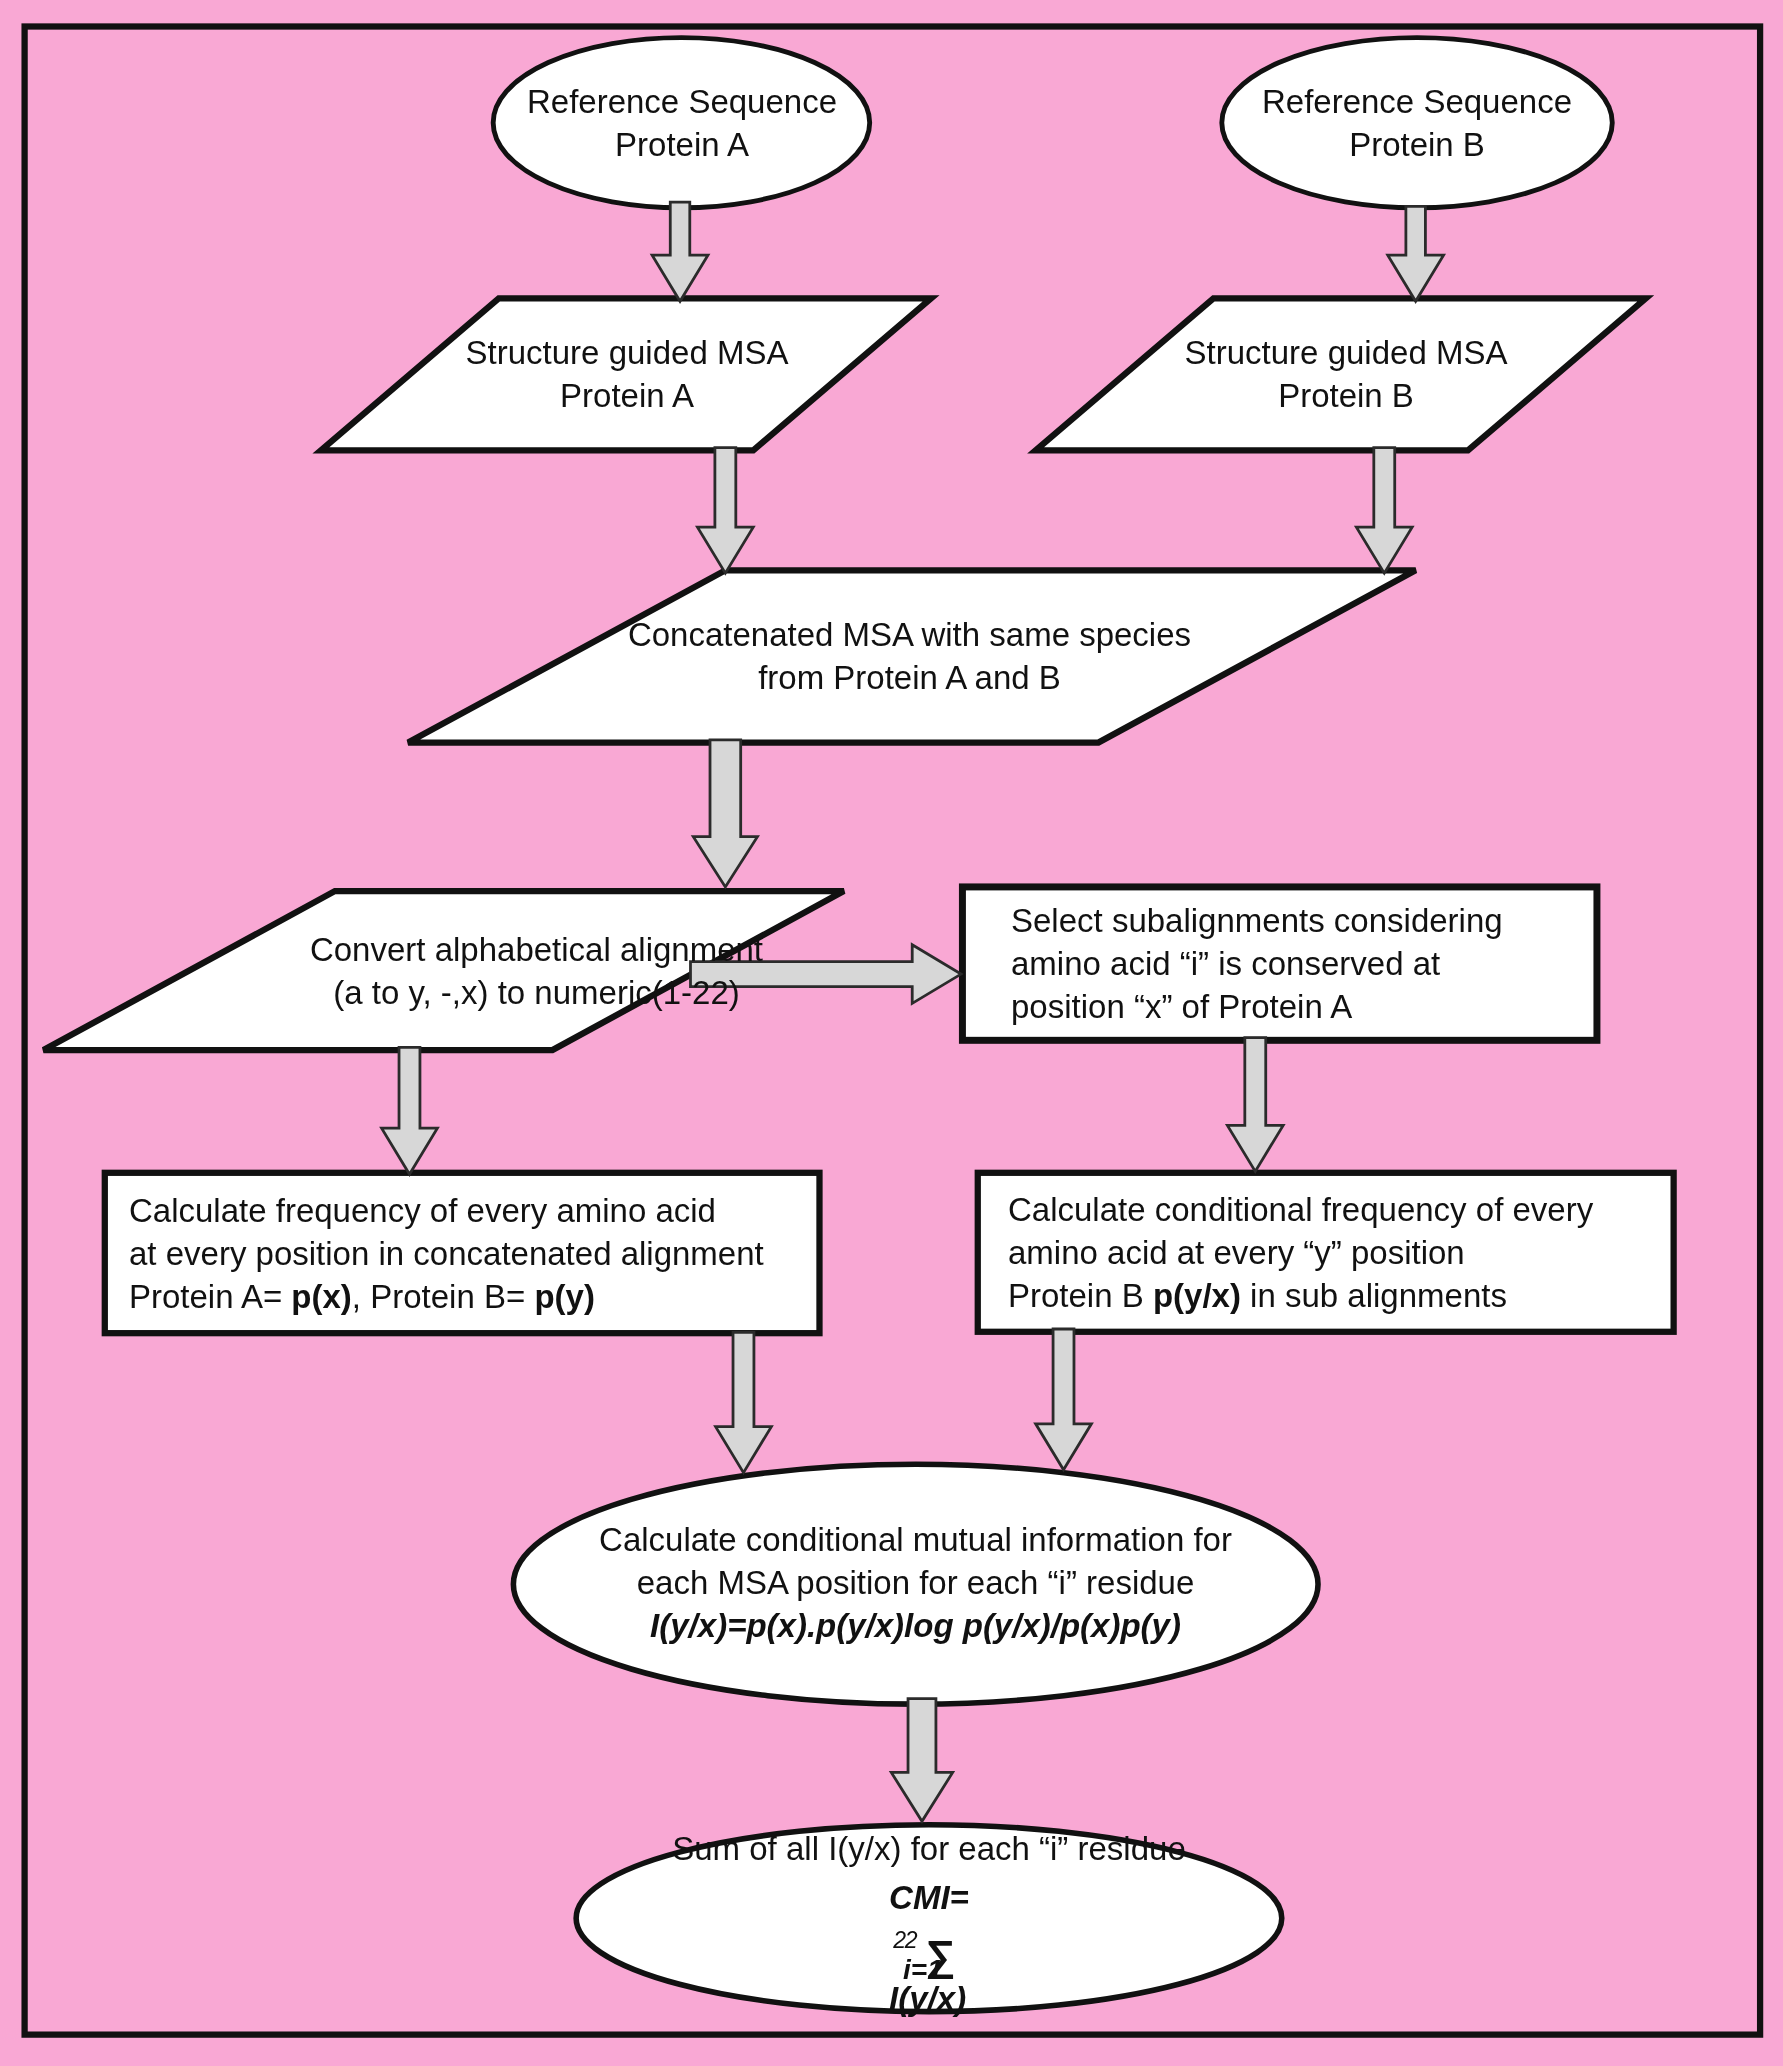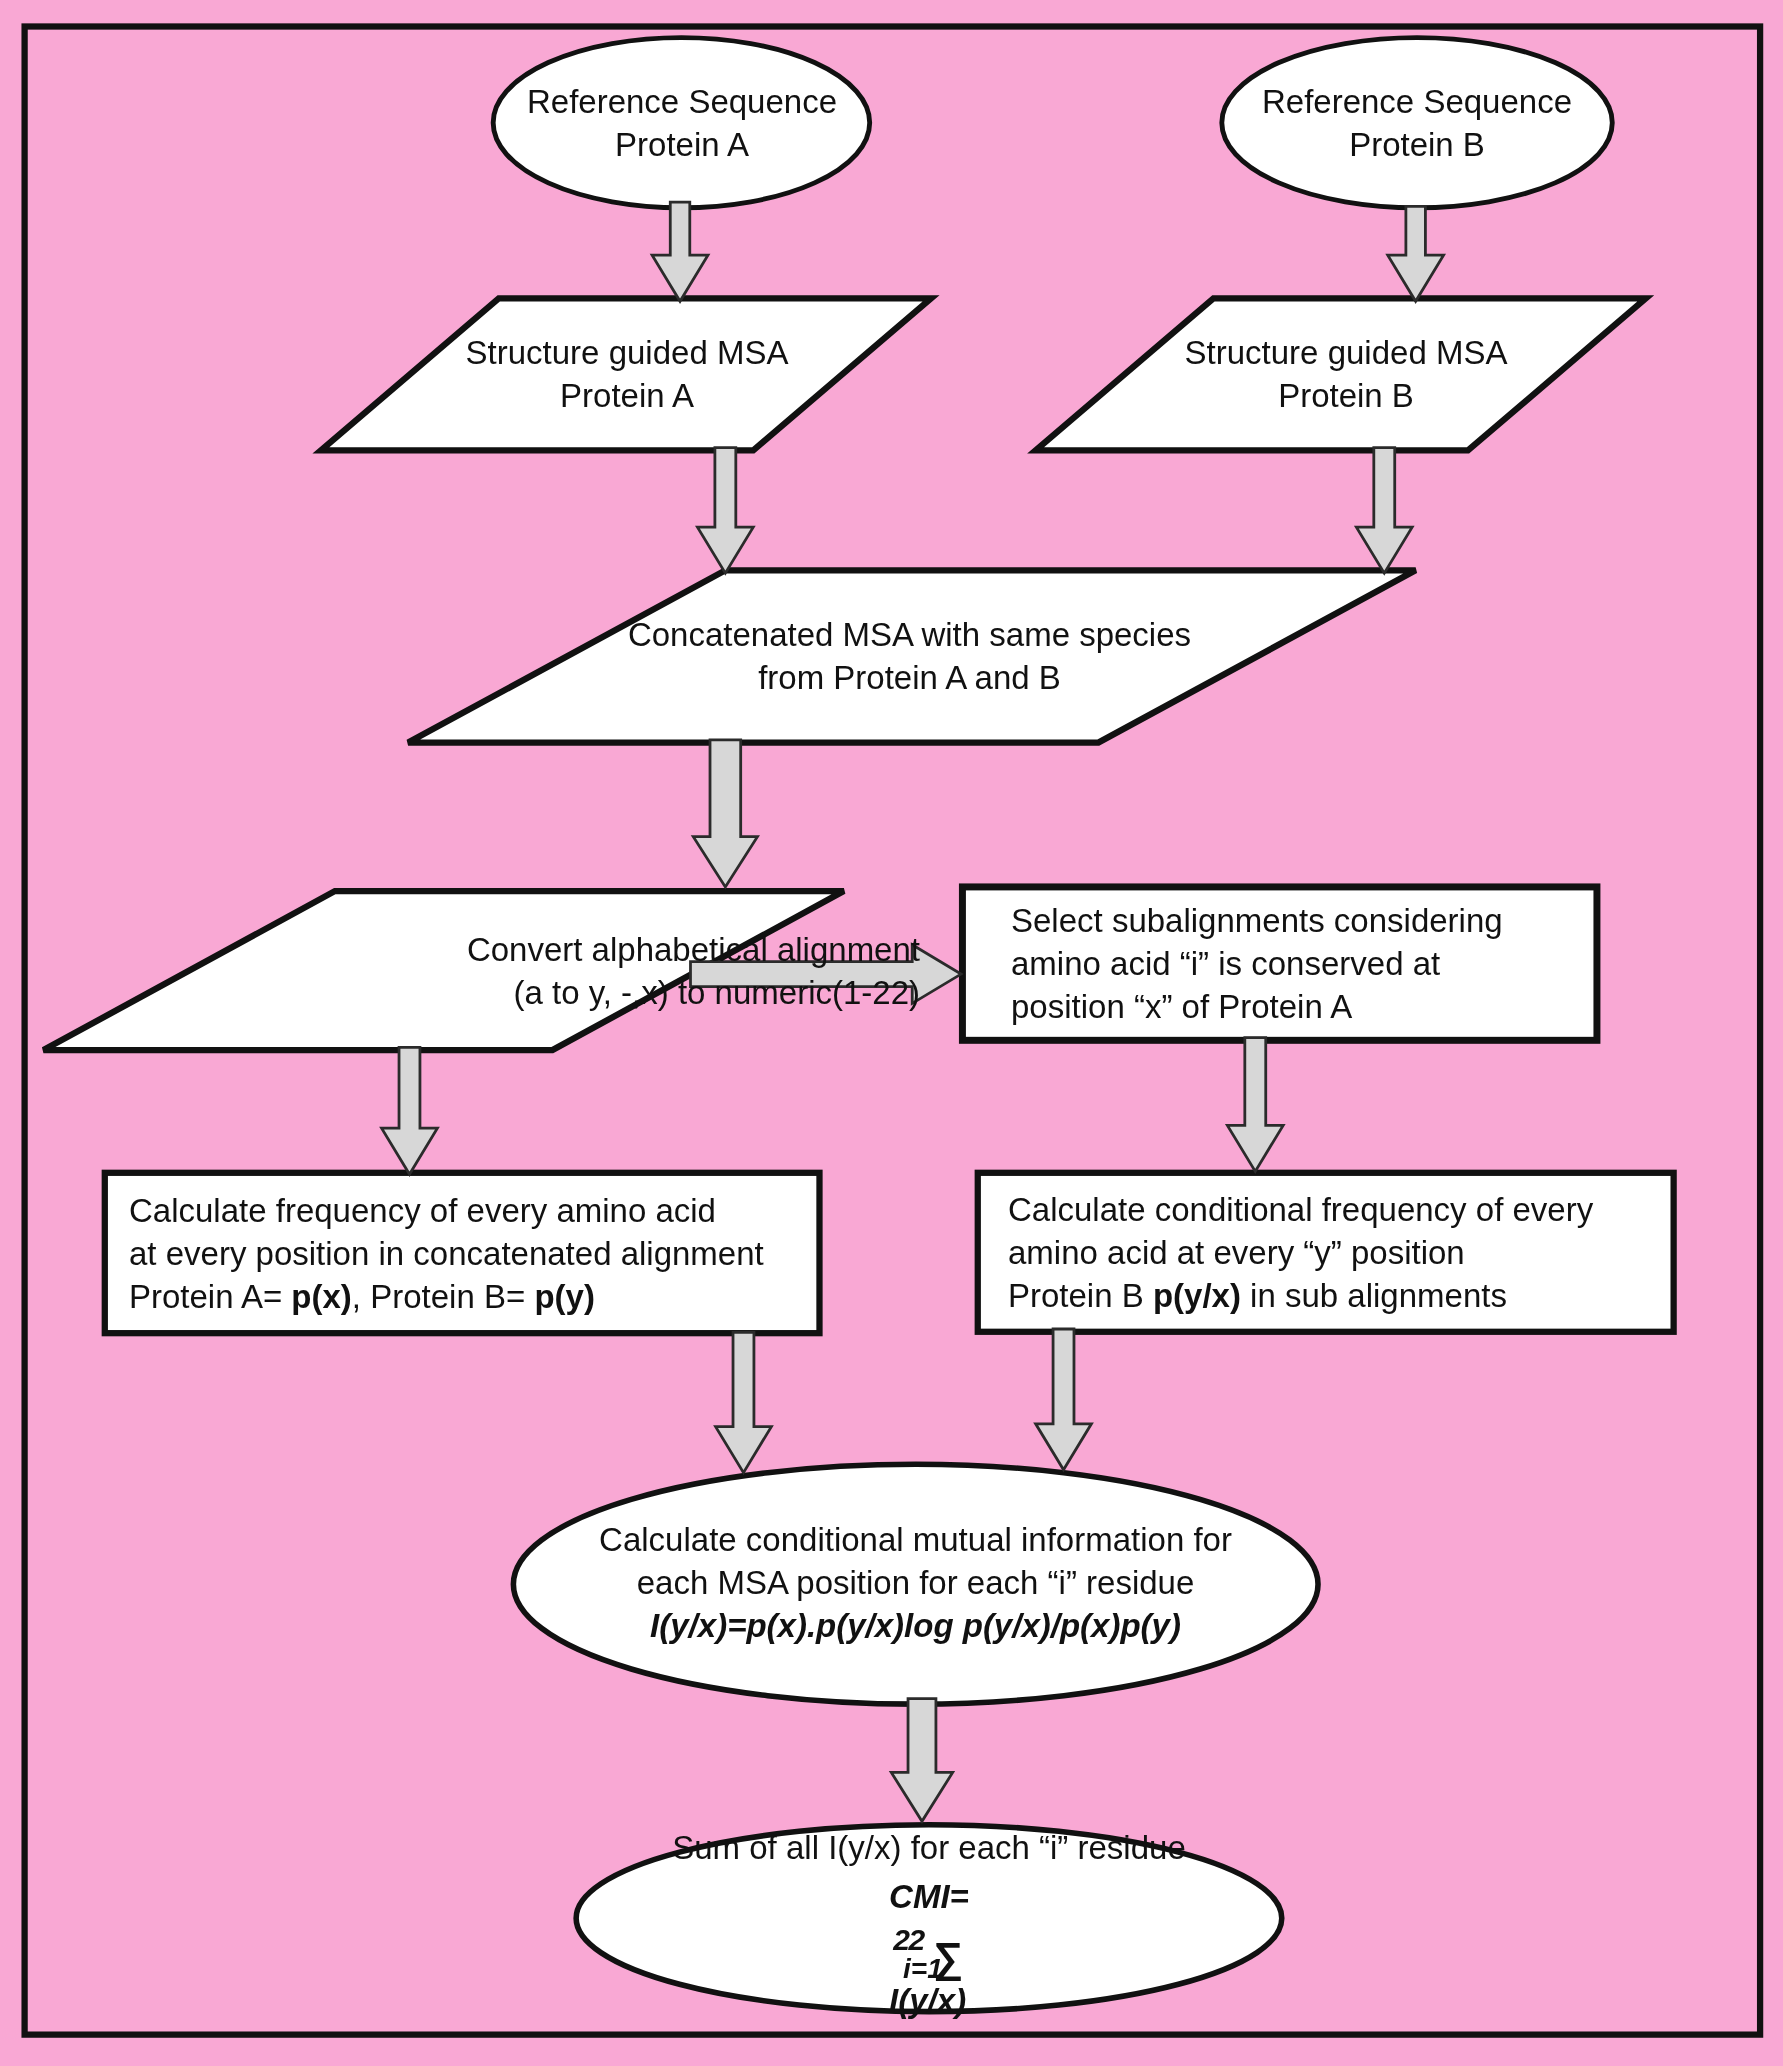--- a/index.html
+++ b/index.html
@@ -21,21 +21,21 @@
     color:#111111;
     pointer-events:none;
     white-space:nowrap;
   }
   .label.left{align-items:flex-start;text-align:left;}
   .b{font-weight:bold;}
   .bi{font-weight:bold;font-style:italic;}
   .seg-line{display:block;}
   .sigma-block{position:relative;display:inline-block;margin:0 4.2px;}
   .sigma-block .sg{font-size:42px;font-weight:bold;line-height:42px;vertical-align:-4.2px;}
-  .sigma-block .sup22{font-size:30px;font-weight:bold;font-style:italic;vertical-align:18px;letter-spacing:-1.4px;}
+  .sigma-block .sup22{font-size:23px;font-weight:normal;font-style:italic;vertical-align:18px;letter-spacing:-1.4px;}
   .sigma-block .sub-i{position:absolute;left:9.8px;top:40px;font-size:28px;font-weight:bold;font-style:italic;line-height:22px;}
   .formula-line{display:flex;align-items:flex-start;margin-top:5.6px;flex-direction:column;}
 </style>
 </head>
 <body>
 
 <div id="stage">
 
   <svg id="shapes" width="1784" height="2066" viewBox="0 0 2558 2963">
 
@@ -89,21 +89,21 @@
   <div class="label" style="left:1109px;top:298px;width:474px;height:152px;">
     <span class="seg-line">Structure guided MSA</span>
     <span class="seg-line">Protein B</span>
   </div>
 
   <div class="label" style="left:561px;top:570px;width:697px;height:172px;">
     <span class="seg-line">Concatenated MSA with same species</span>
     <span class="seg-line">from Protein A and B</span>
   </div>
 
-  <div class="label" style="left:153px;top:891px;width:767px;height:159px;align-items:flex-end;">
+  <div class="label" style="left:153px;top:891px;width:767px;height:159px;">
     <span class="seg-line">Convert alphabetical alignment</span>
     <span class="seg-line">(a to y, -,x) to numeric(1-22)</span>
   </div>
 
   <div class="label left" style="left:1011px;top:887px;width:586px;height:153px;">
     <span class="seg-line">Select subalignments considering</span>
     <span class="seg-line">amino acid “i” is conserved at</span>
     <span class="seg-line">position “x” of Protein A</span>
   </div>
 

